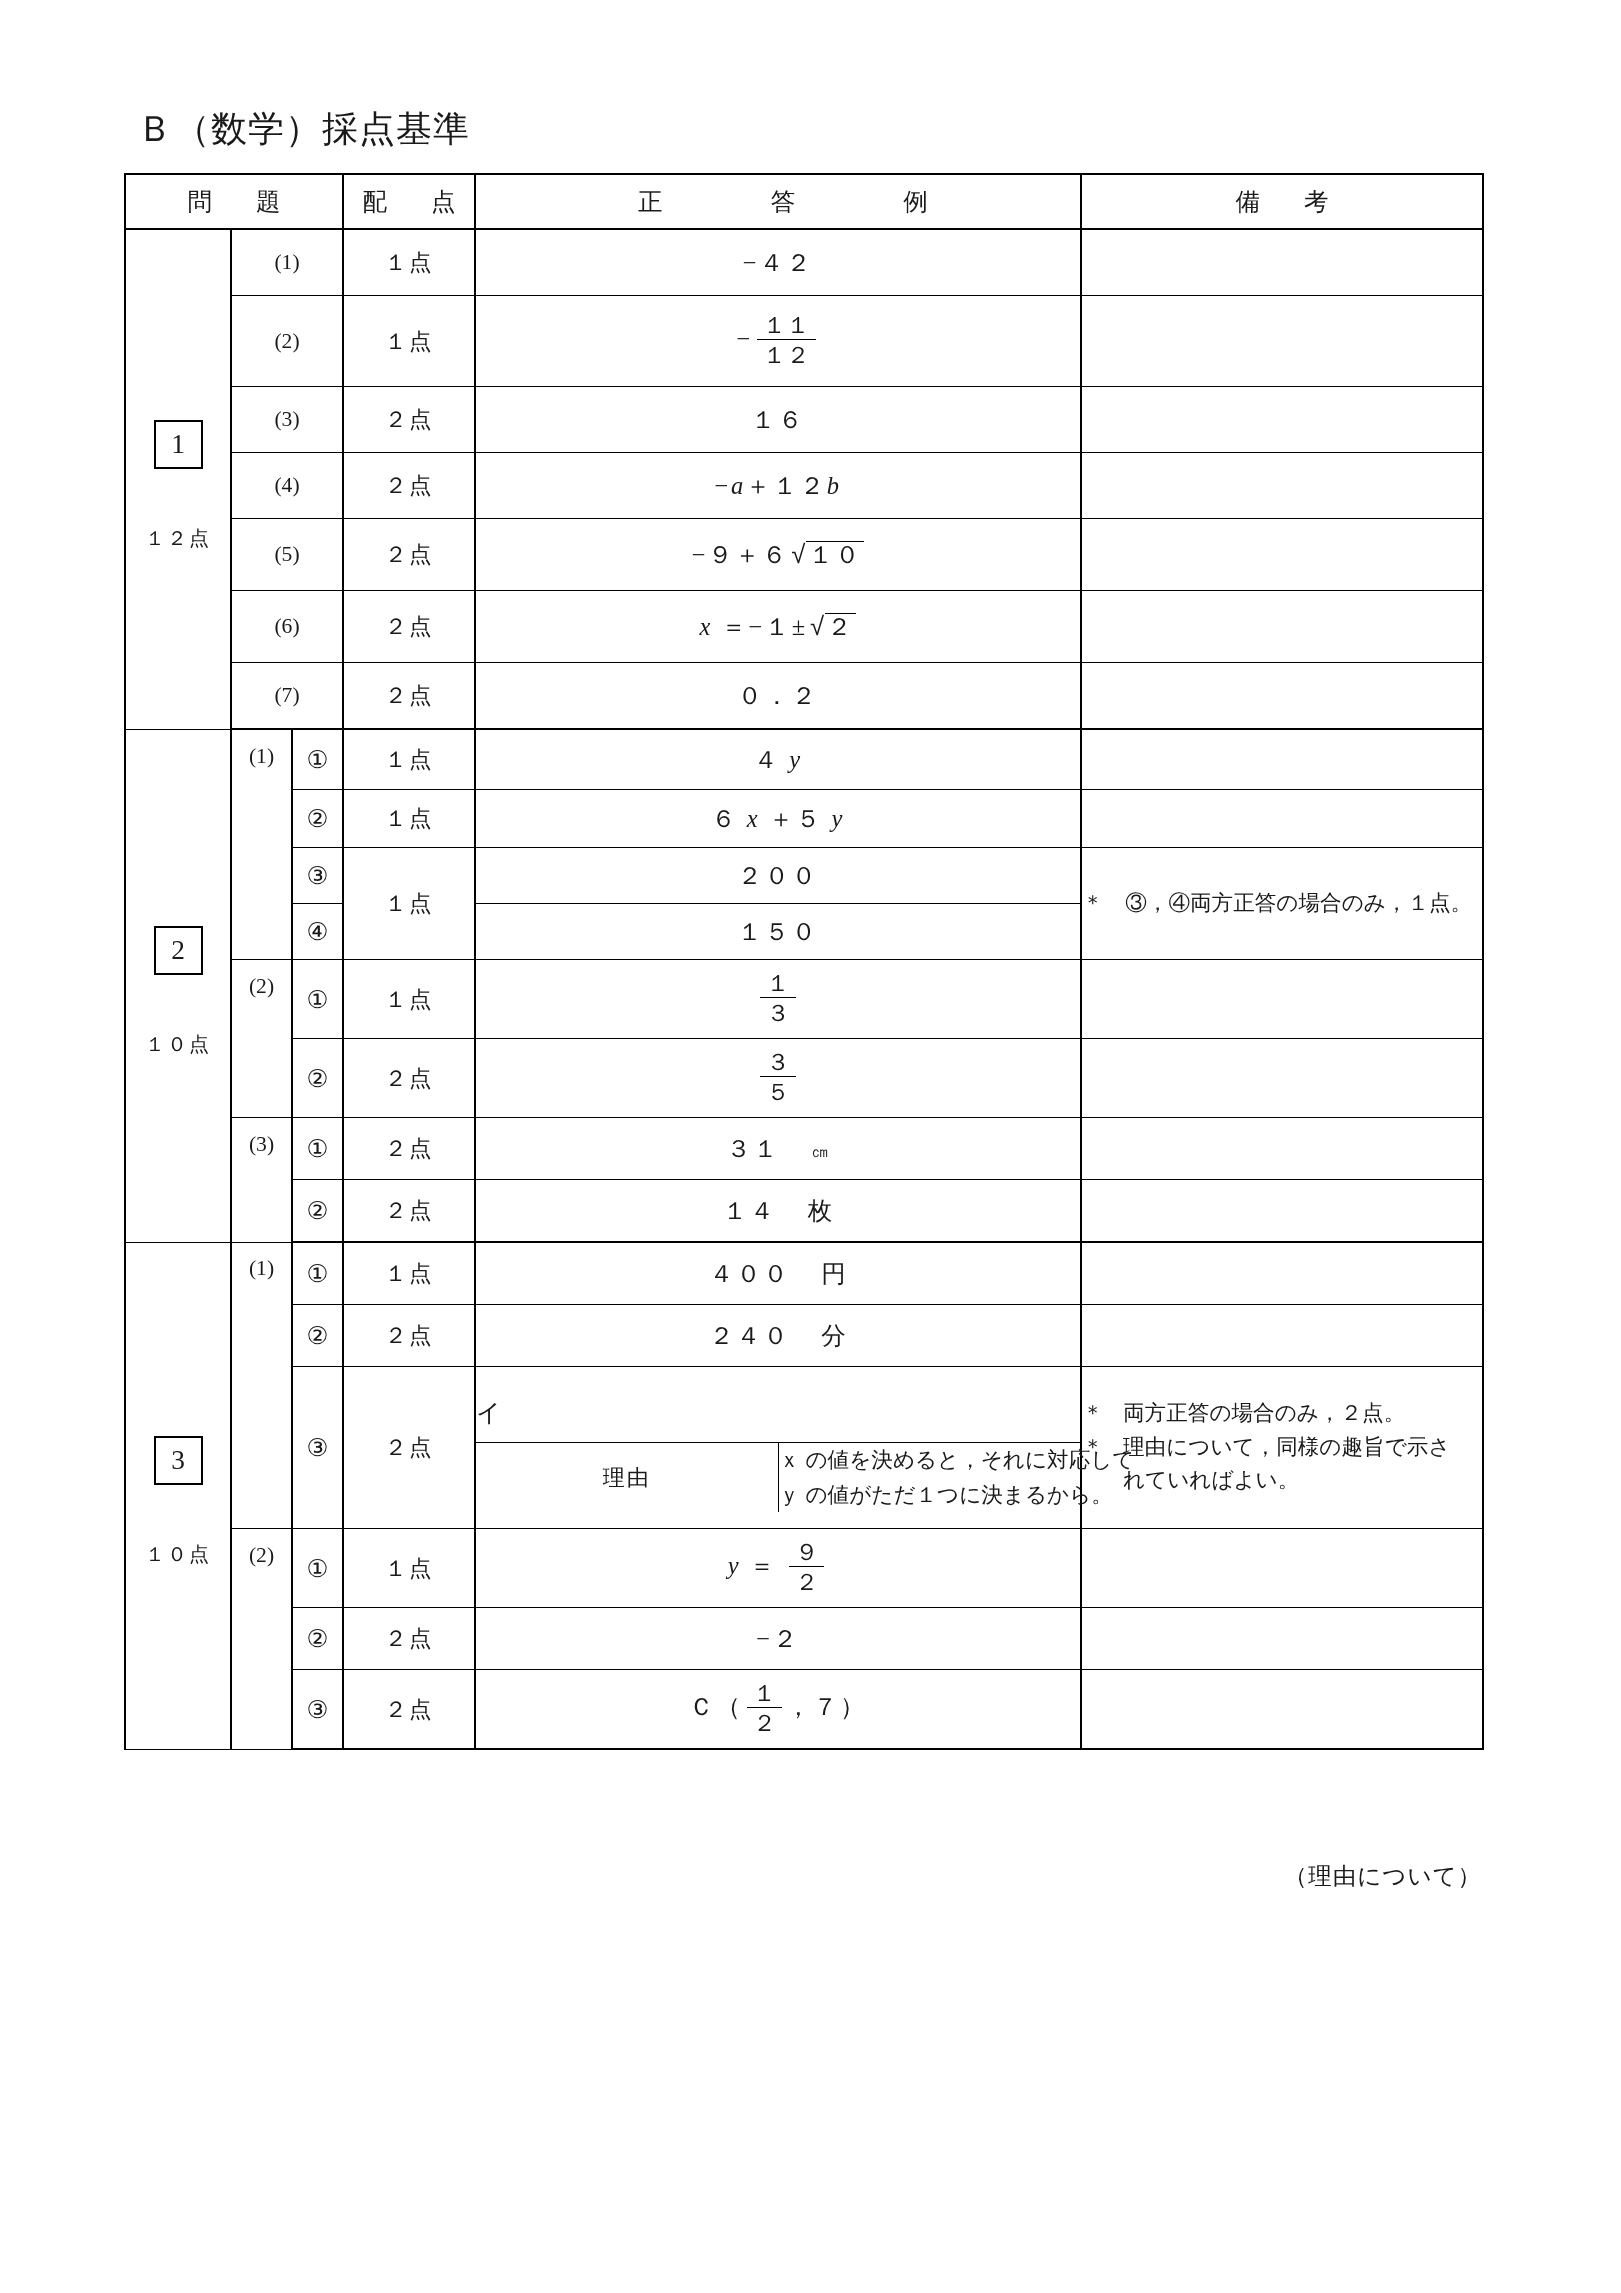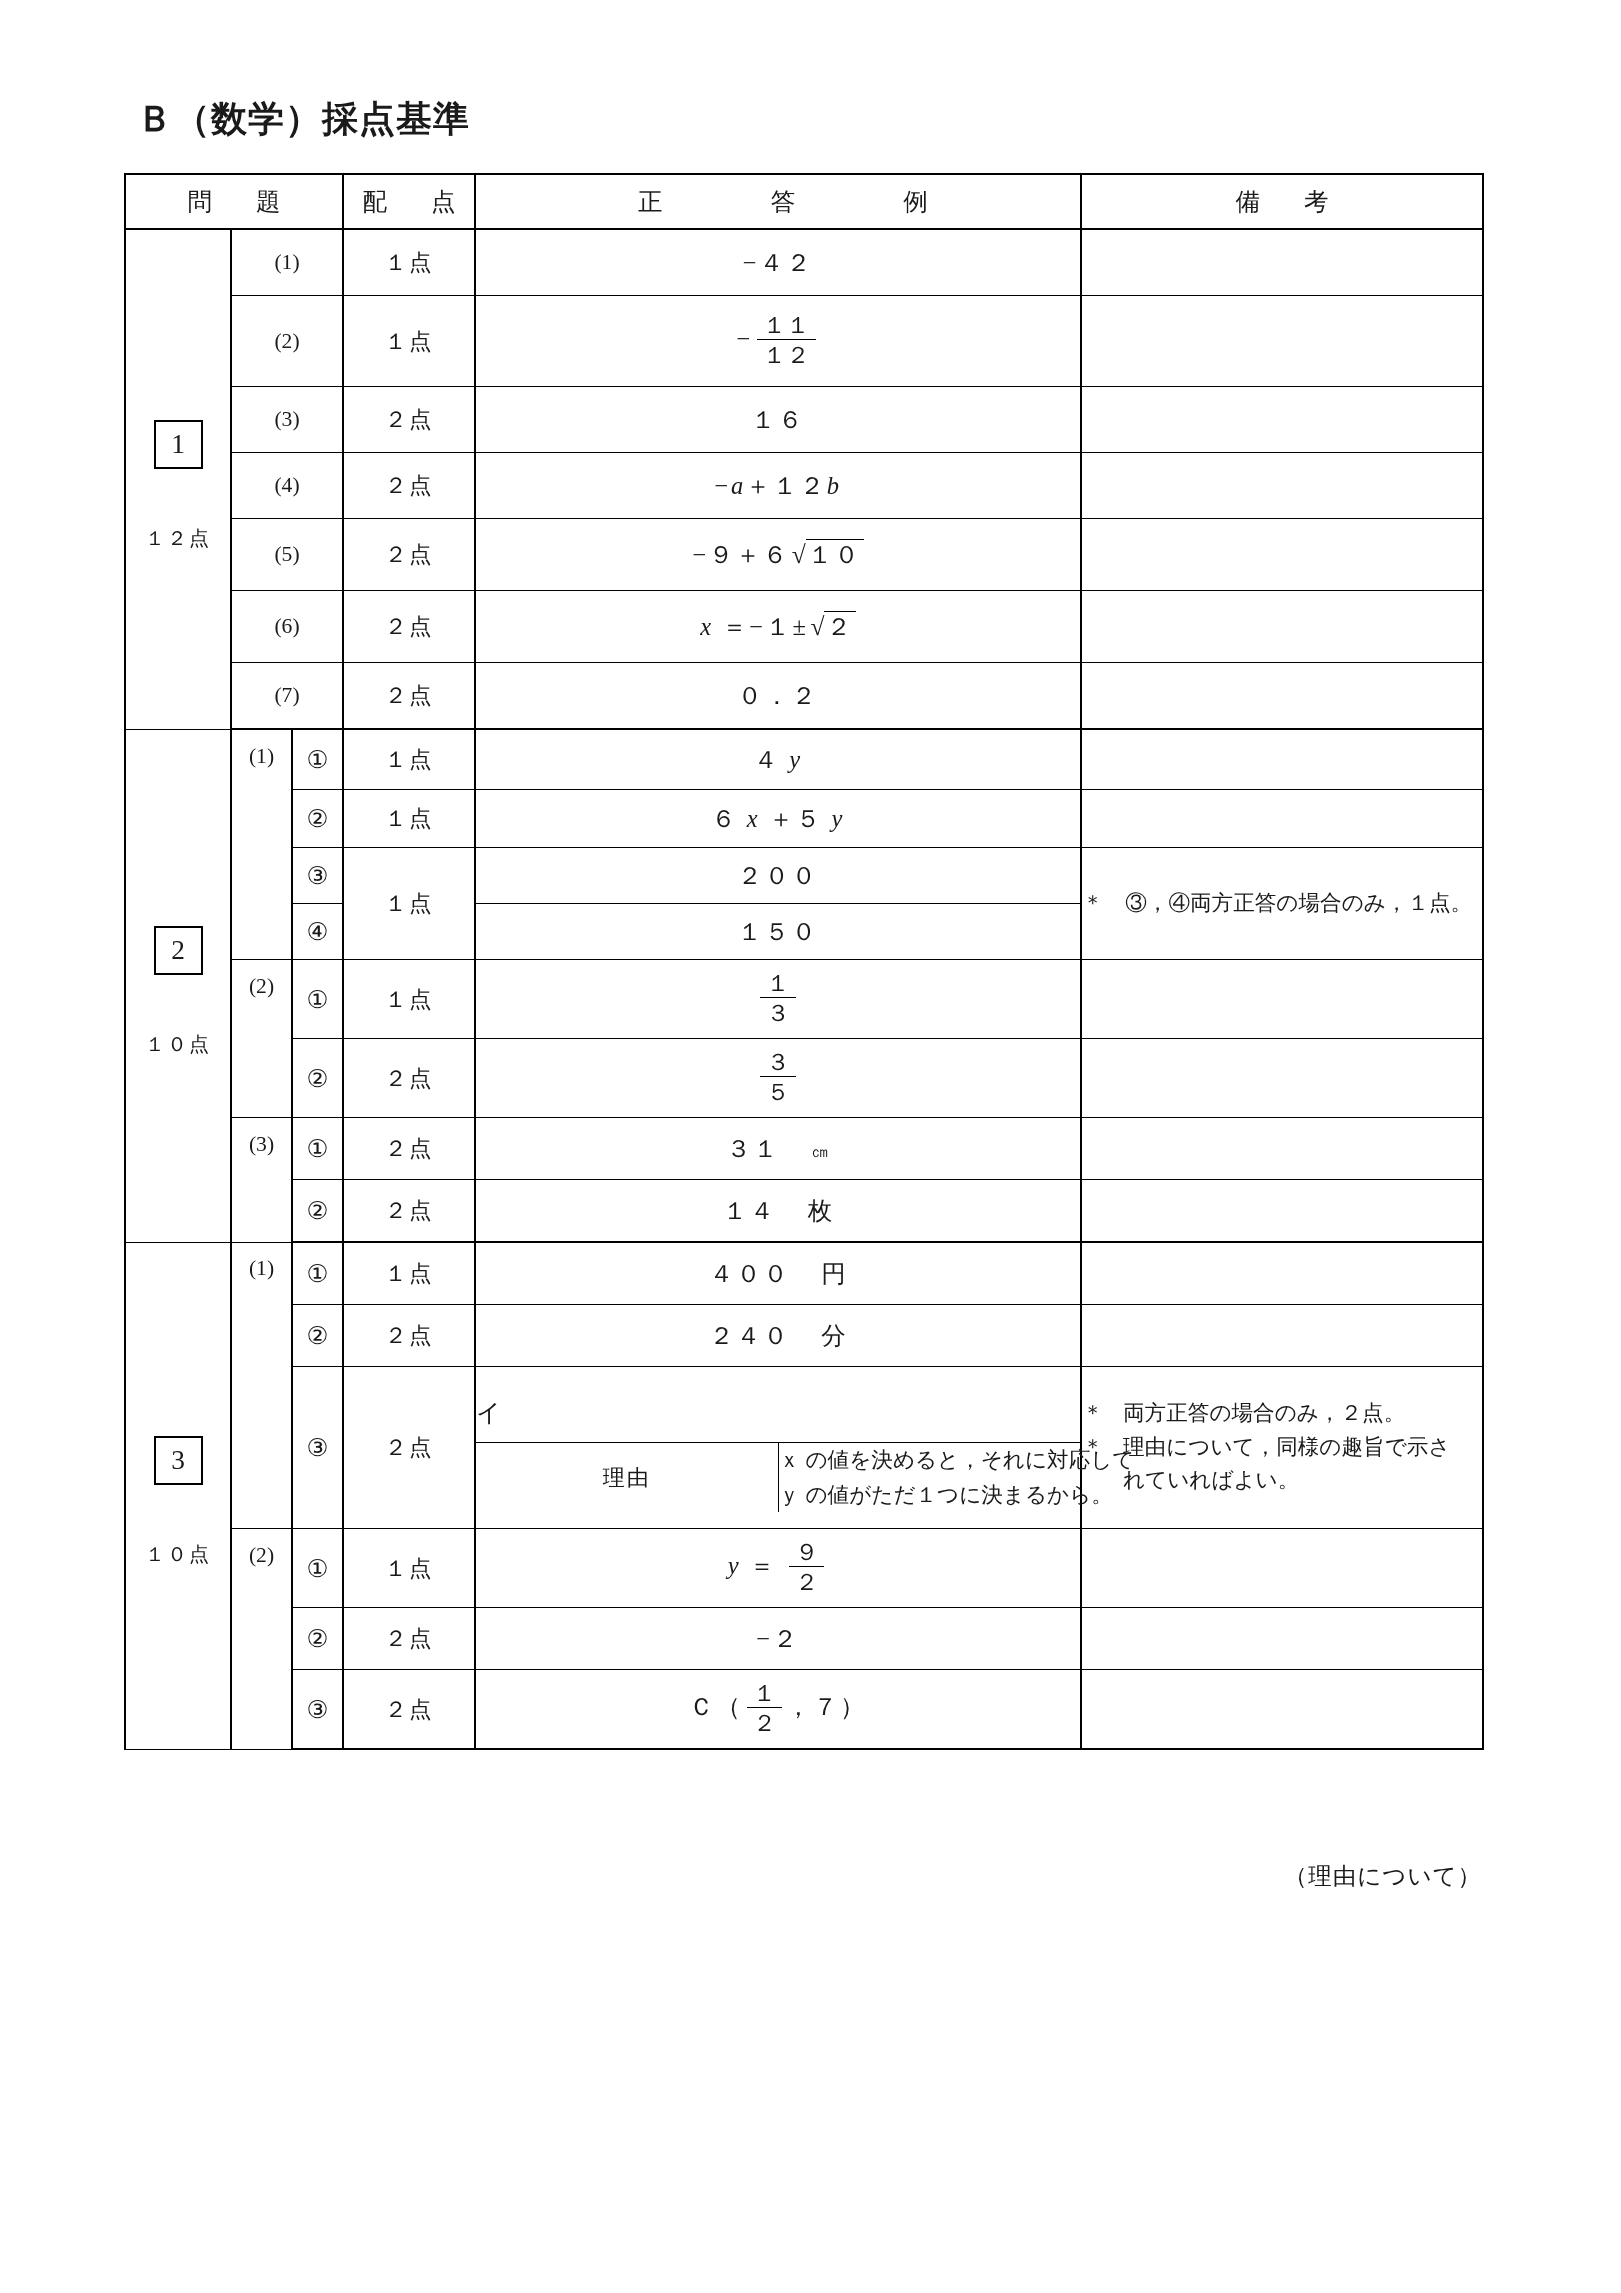--- a/index.html
+++ b/index.html
@@ -15,24 +15,23 @@
   }
   .page {
     position: absolute;
     left: 0; top: 0;
     width: 1621px; height: 2294px;
   }
 
   
   .header {
     position: absolute;
-    left: 137px; top: 98px;
+    left: 137px; top: 108px;
     width: 1353px;
     height: 59px;
-    font-weight: bold;
   }
   .doc-title {
     position: absolute;
     left: 0; top: 0;
     font-size: 36px;
     letter-spacing: 1px;
     white-space: nowrap;
     line-height: 1.2;
   }
   .doc-note {
@@ -146,20 +145,21 @@
     top: -1px;
   }
   .frac .num { padding: 0 5.9px 1px 5.9px; }
   .frac .den { padding: 2px 5.9px 0 5.9px; border-top: 1.6px solid #000; }
   .ital { font-style: italic; font-family: "Liberation Serif", serif; }
   .sqrt {
     display: inline-block;
     position: relative;
     padding-left: 2px;
     letter-spacing: 2px;
+    font-family: Liberation Mono, monospace;
   }
   .sqrt > .rad { font-size: 25.5px; }
   .sqrt > .radicand {
     border-top: 1.4px solid #000;
     padding: 1px 2.9px 0 2px;
     margin-left: -2px;
   }
   .unit { display: inline-block; margin-left: 31px; letter-spacing: 1px; }
   .unit-sm { font-size: 17.6px; }
 

